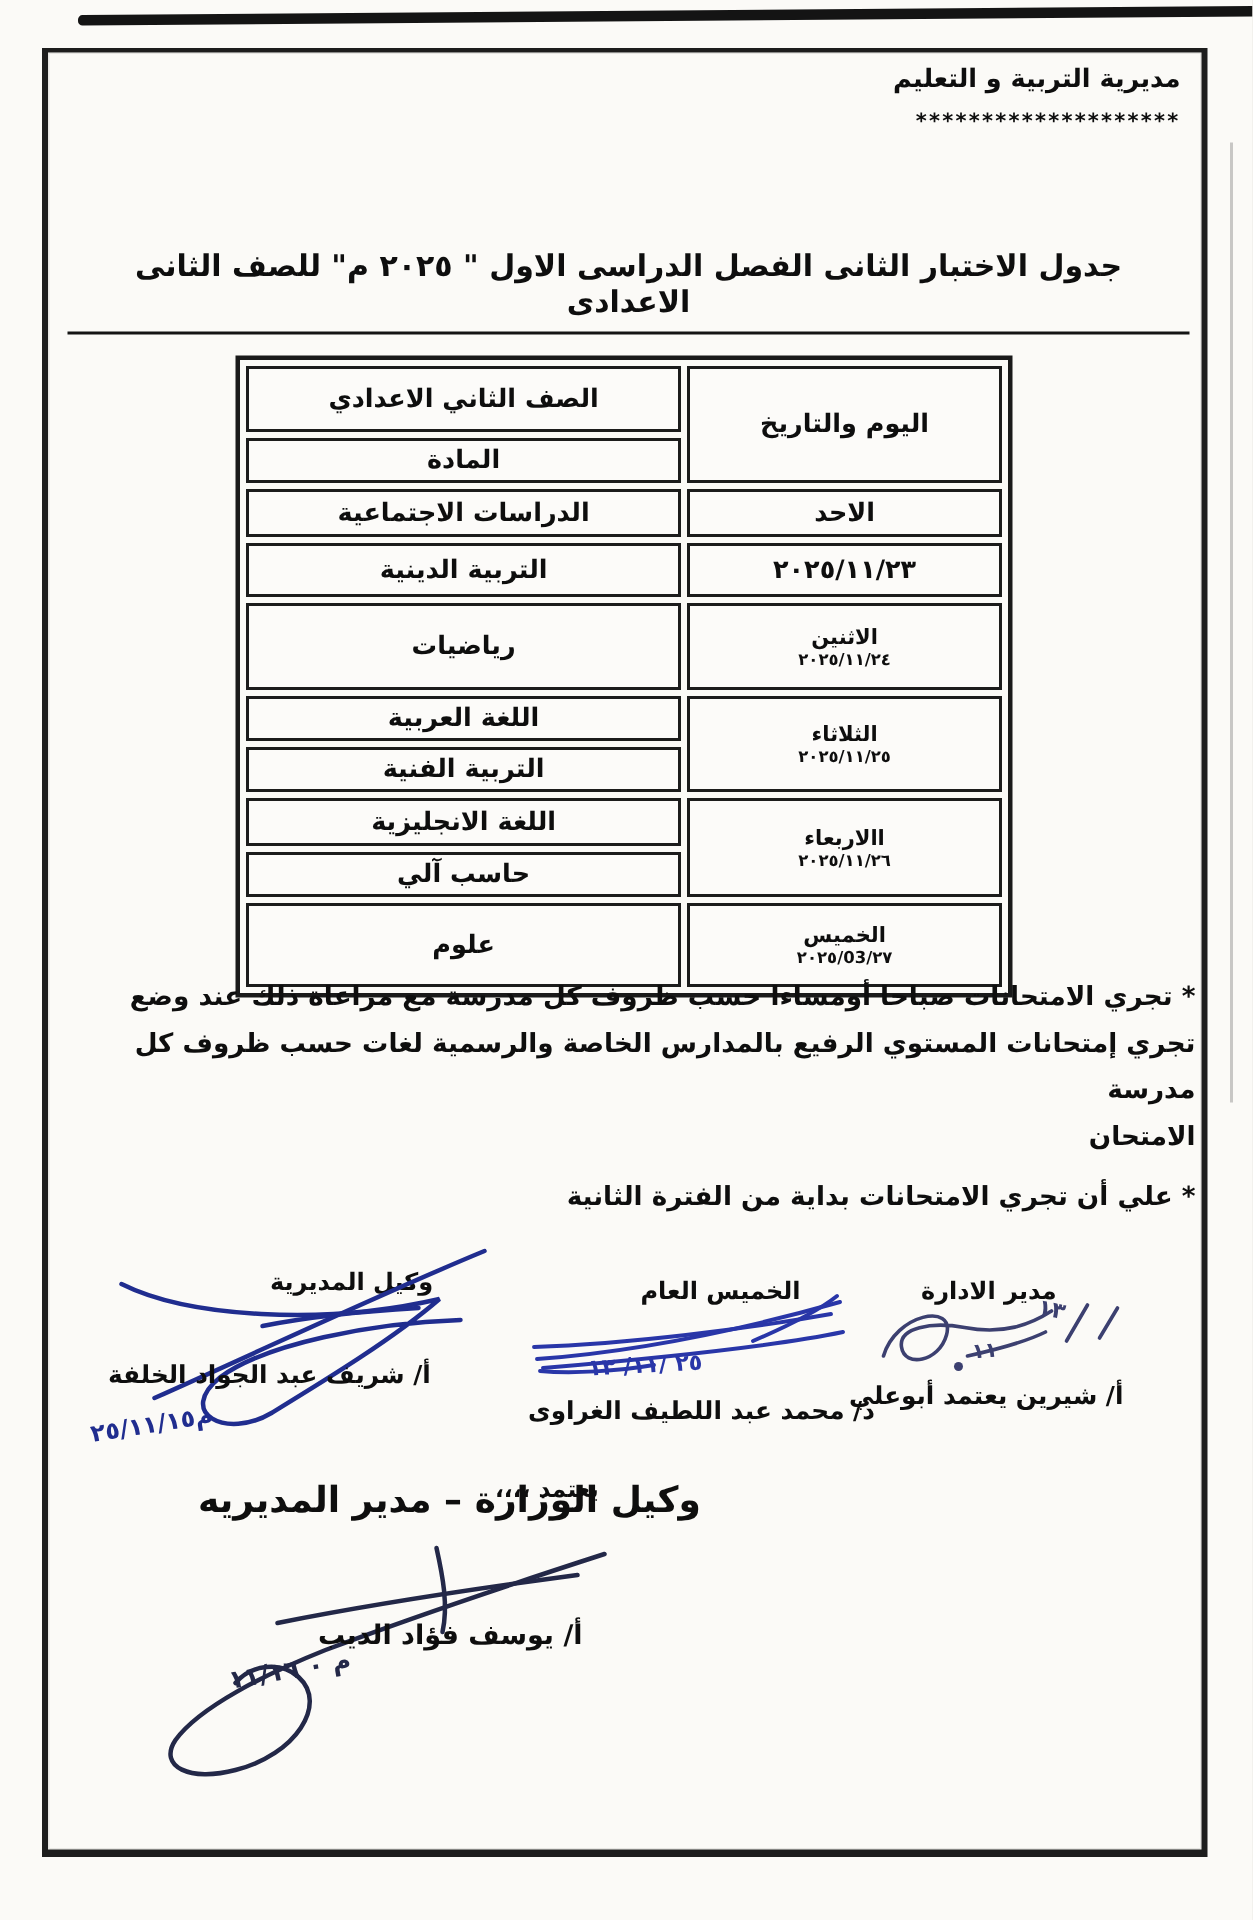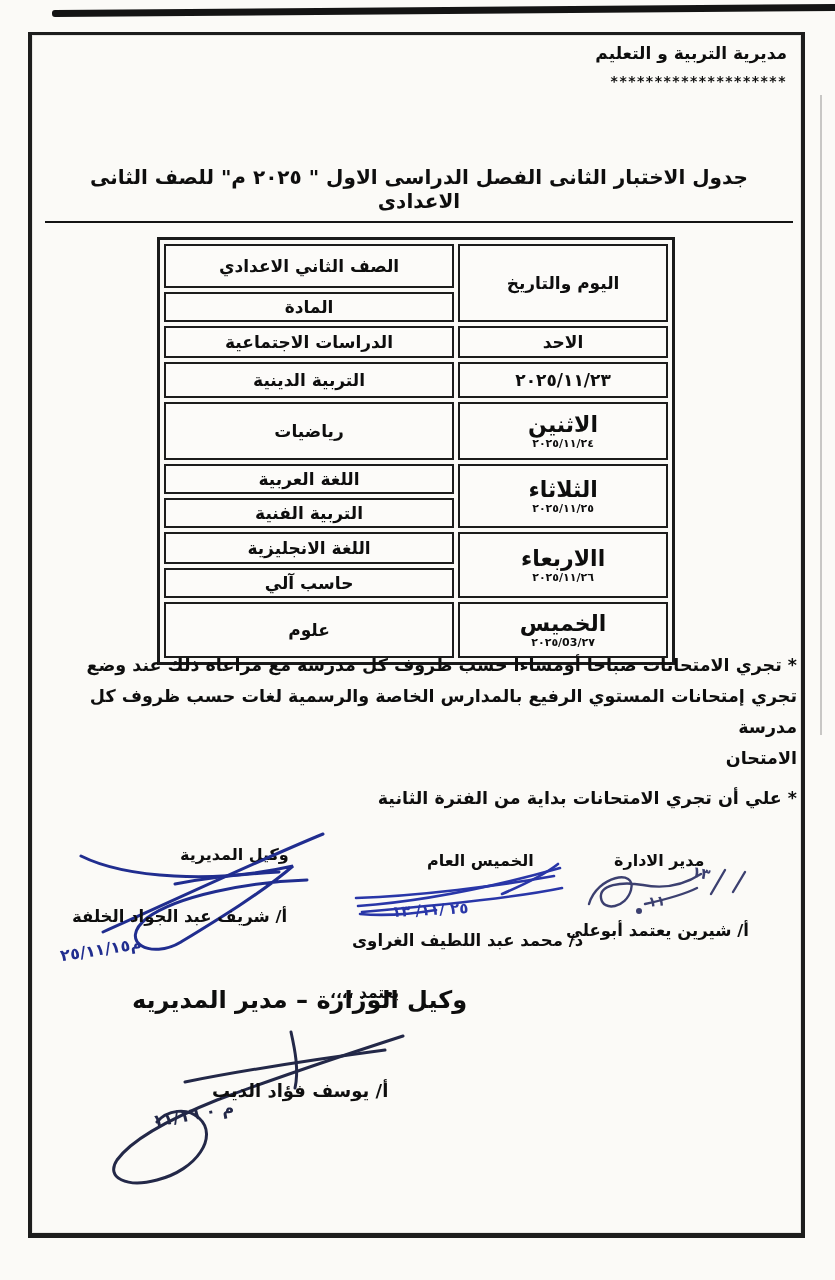--- a/index.html
+++ b/index.html
@@ -28,21 +28,21 @@
     padding:0 6px 8px 6px; border-bottom:2.5px solid #141414; }
   
   table.exam { position:absolute; top:237px; right:160px; width:518px;
     direction:rtl; border-collapse:separate; border-spacing:4px;
     border:3px solid #1a1a1a; background:#fbfaf7; }
   table.exam td { border:2px solid #1c1c1c; background:#fcfbf9;
     text-align:center; vertical-align:middle; font-weight:700; font-size:17px;
     padding:2px 6px; }
   td.col-day { width:198px; }
   td.col-subj { width:282px; }
-  .day-name { font-size:22px; }
+  .day-name { font-size:14px; }
   .day-date { font-size:11px; direction:ltr; }
   
   .notes { position:absolute; top:650px; right:38px; left:38px;
     direction:rtl; text-align:right; font-weight:700; font-size:17.5px;
     line-height:1.78; }
   .notes .n3 { margin-top:8px; }
   .closing { position:absolute; top:780px; right:185px; direction:rtl;
     font-weight:700; font-size:18.5px; }
   
   .sig-text { position:absolute; font-weight:700; direction:rtl; white-space:nowrap; }

